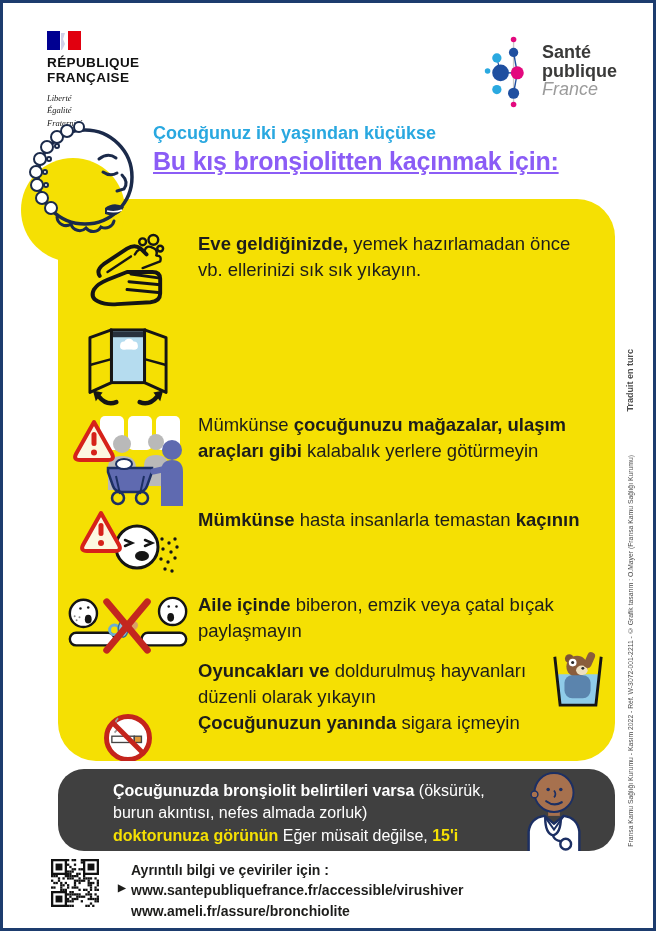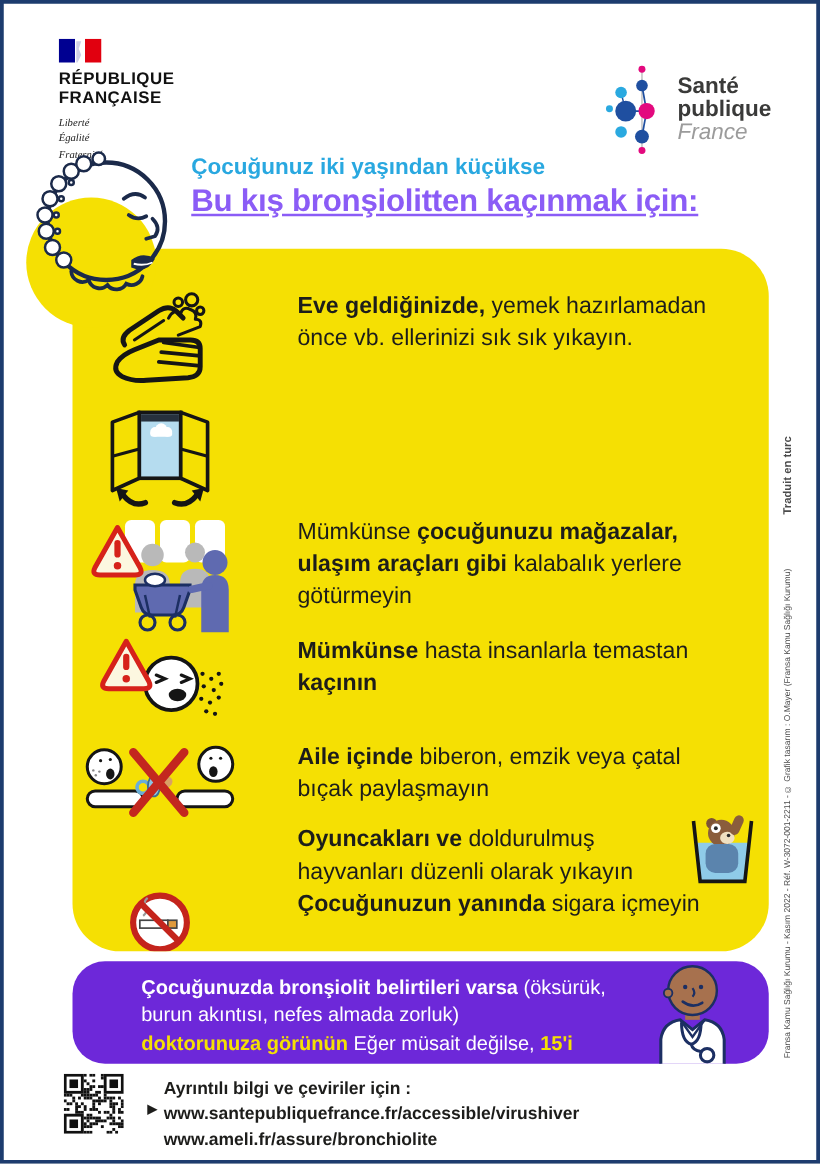--- a/index.html
+++ b/index.html
@@ -3,45 +3,45 @@
 <meta charset="utf-8">
 <style>
   html,body{margin:0;padding:0;background:#e8e8e8;font-family:"Liberation Sans",sans-serif;}
   .poster{position:relative;width:650px;height:925px;background:#fff;border:3px solid #1d3c6e;overflow:hidden;}
 
   
   .marianne{position:absolute;left:44px;top:28px;}
   .marianne .flag{display:block;margin-bottom:4px;}
   .rf-name{font-weight:700;color:#111;font-size:13.5px;line-height:1.1;letter-spacing:.4px;}
   .motto{margin-top:6px;font-family:"Liberation Serif",serif;font-style:italic;font-size:8.5px;color:#222;line-height:1.5;}
-  .spf{position:absolute;right:36px;top:44px;display:flex;align-items:center;gap:8px;}
+  .spf{position:absolute;right:36px;top:28px;display:flex;align-items:center;gap:8px;}
   .spf-text{font-size:18px;line-height:1.05;}
   .spf-text .b{font-weight:700;color:#3a3a39;}
   .spf-text .g{color:#9b9b9b;font-style:italic;}
 
   
   .headline{position:absolute;left:150px;top:120px;width:480px;}
   .subtitle{color:#29a8e0;font-weight:700;font-size:18px;}
   .main-title{color:#8b5cf6;font-weight:700;font-size:25px;margin-top:3px;letter-spacing:-0.2px;text-decoration:underline;}
 
   .baby{position:absolute;left:16px;top:112px;z-index:3;}
 
   
   .yellow-box{position:absolute;left:55px;top:196px;width:557px;height:562px;background:#f5e003;border-radius:38px;box-sizing:border-box;padding:32px 0 0 0;overflow:hidden;}
-  .tip{display:flex;align-items:flex-start;gap:40px;}
+  .tip{display:flex;align-items:flex-start;}
   .tip-icon{flex:none;width:140px;display:flex;justify-content:center;padding-top:2px;}
   .tip-text{flex:1;padding-right:24px;font-size:18.5px;line-height:1.38;color:#1d1d1b;}
   .tip-text .b{font-weight:700;}
   .t1{min-height:93px}.t2{min-height:88px}.t3{min-height:95px}.t4{min-height:85px}
   .t5{min-height:62px}.t6{min-height:52px}.t7{min-height:46px}
   .t6 .tip-text{padding-right:70px;}
   .bear{position:absolute;right:8px;top:448px;}
 
   
-  .alert-box{position:absolute;left:55px;top:766px;width:557px;height:82px;background:#6d28d9;border-radius:26px;box-sizing:border-box;padding:11px 120px 0 55px;overflow:hidden;}
+  .alert-box{position:absolute;left:55px;top:766px;width:557px;height:82px;background:#404040;border-radius:26px;box-sizing:border-box;padding:11px 120px 0 55px;overflow:hidden;}
   .alert-box p{margin:0;font-size:16px;line-height:1.4;color:#fff;}
   .alert-box .bw{font-weight:700;color:#fff;}
   .alert-box .by{font-weight:700;color:#f5e003;}
   .doctor{position:absolute;right:22px;bottom:-4px;}
 
   
   .footer{position:absolute;left:48px;top:856px;display:flex;gap:32px;}
   .qr{flex:none;}
   .footer-text{font-size:14px;font-weight:700;color:#1d1d1b;line-height:1.45;padding-top:1px;}
   .url-line{position:relative;}

